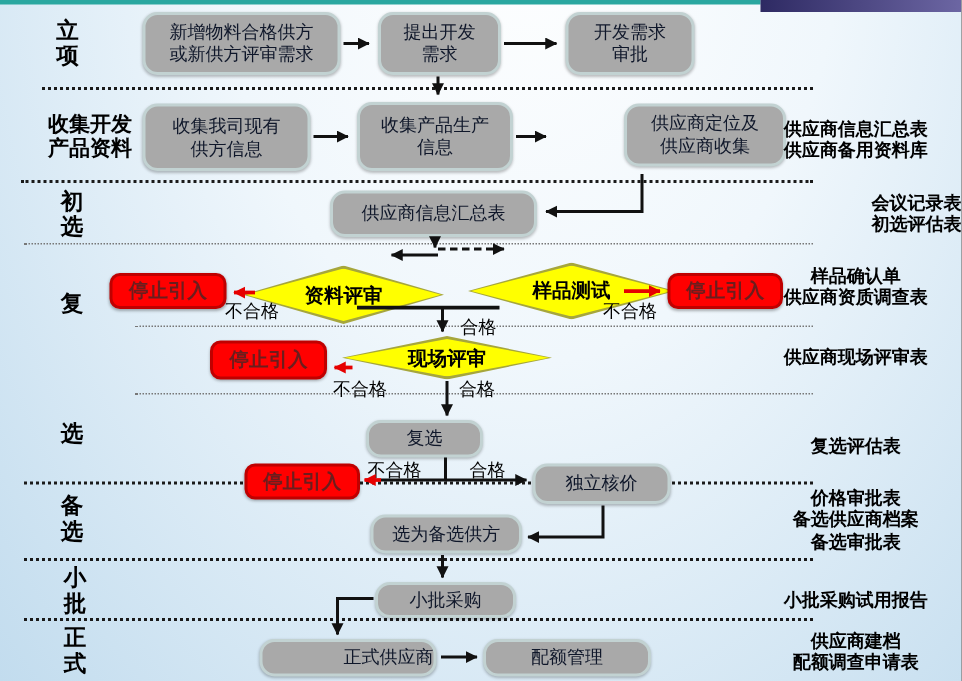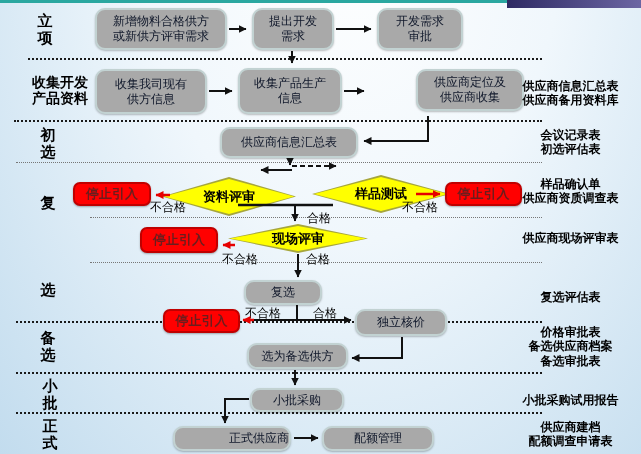--- a/index.html
+++ b/index.html
@@ -147,21 +147,21 @@
   <div class="elabel" style="left:150px;top:199px;" data-bind="edge_labels.fail">不合格</div>
   <div class="elabel" style="left:402px;top:199px;" data-bind="edge_labels.fail">不合格</div>
   <div class="elabel" style="left:307px;top:210px;" data-bind="edge_labels.pass">合格</div>
   <div class="elabel" style="left:222px;top:251px;" data-bind="edge_labels.fail">不合格</div>
   <div class="elabel" style="left:306px;top:251px;" data-bind="edge_labels.pass">合格</div>
   <div class="elabel" style="left:245px;top:305px;" data-bind="edge_labels.fail">不合格</div>
   <div class="elabel" style="left:313px;top:305px;" data-bind="edge_labels.pass">合格</div>
 
   <div class="doc" style="top:79px;" data-bind="docs.1.text">供应商信息汇总表
 供应商备用资料库</div>
-  <div class="doc" style="top:128px;" data-bind="docs.2.text">会议记录表
+  <div class="doc" style="top:128px;text-align:right;" data-bind="docs.2.text">会议记录表
 初选评估表</div>
   <div class="doc" style="top:177px;" data-bind="docs.3.text">样品确认单
 供应商资质调查表</div>
   <div class="doc" style="top:231px;" data-bind="docs.4.text">供应商现场评审表</div>
   <div class="doc" style="top:290px;" data-bind="docs.5.text">复选评估表</div>
   <div class="doc" style="top:325px;" data-bind="docs.6.text">价格审批表
 备选供应商档案
 备选审批表</div>
   <div class="doc" style="top:393px;" data-bind="docs.7.text">小批采购试用报告</div>
   <div class="doc" style="top:420px;" data-bind="docs.8.text">供应商建档

